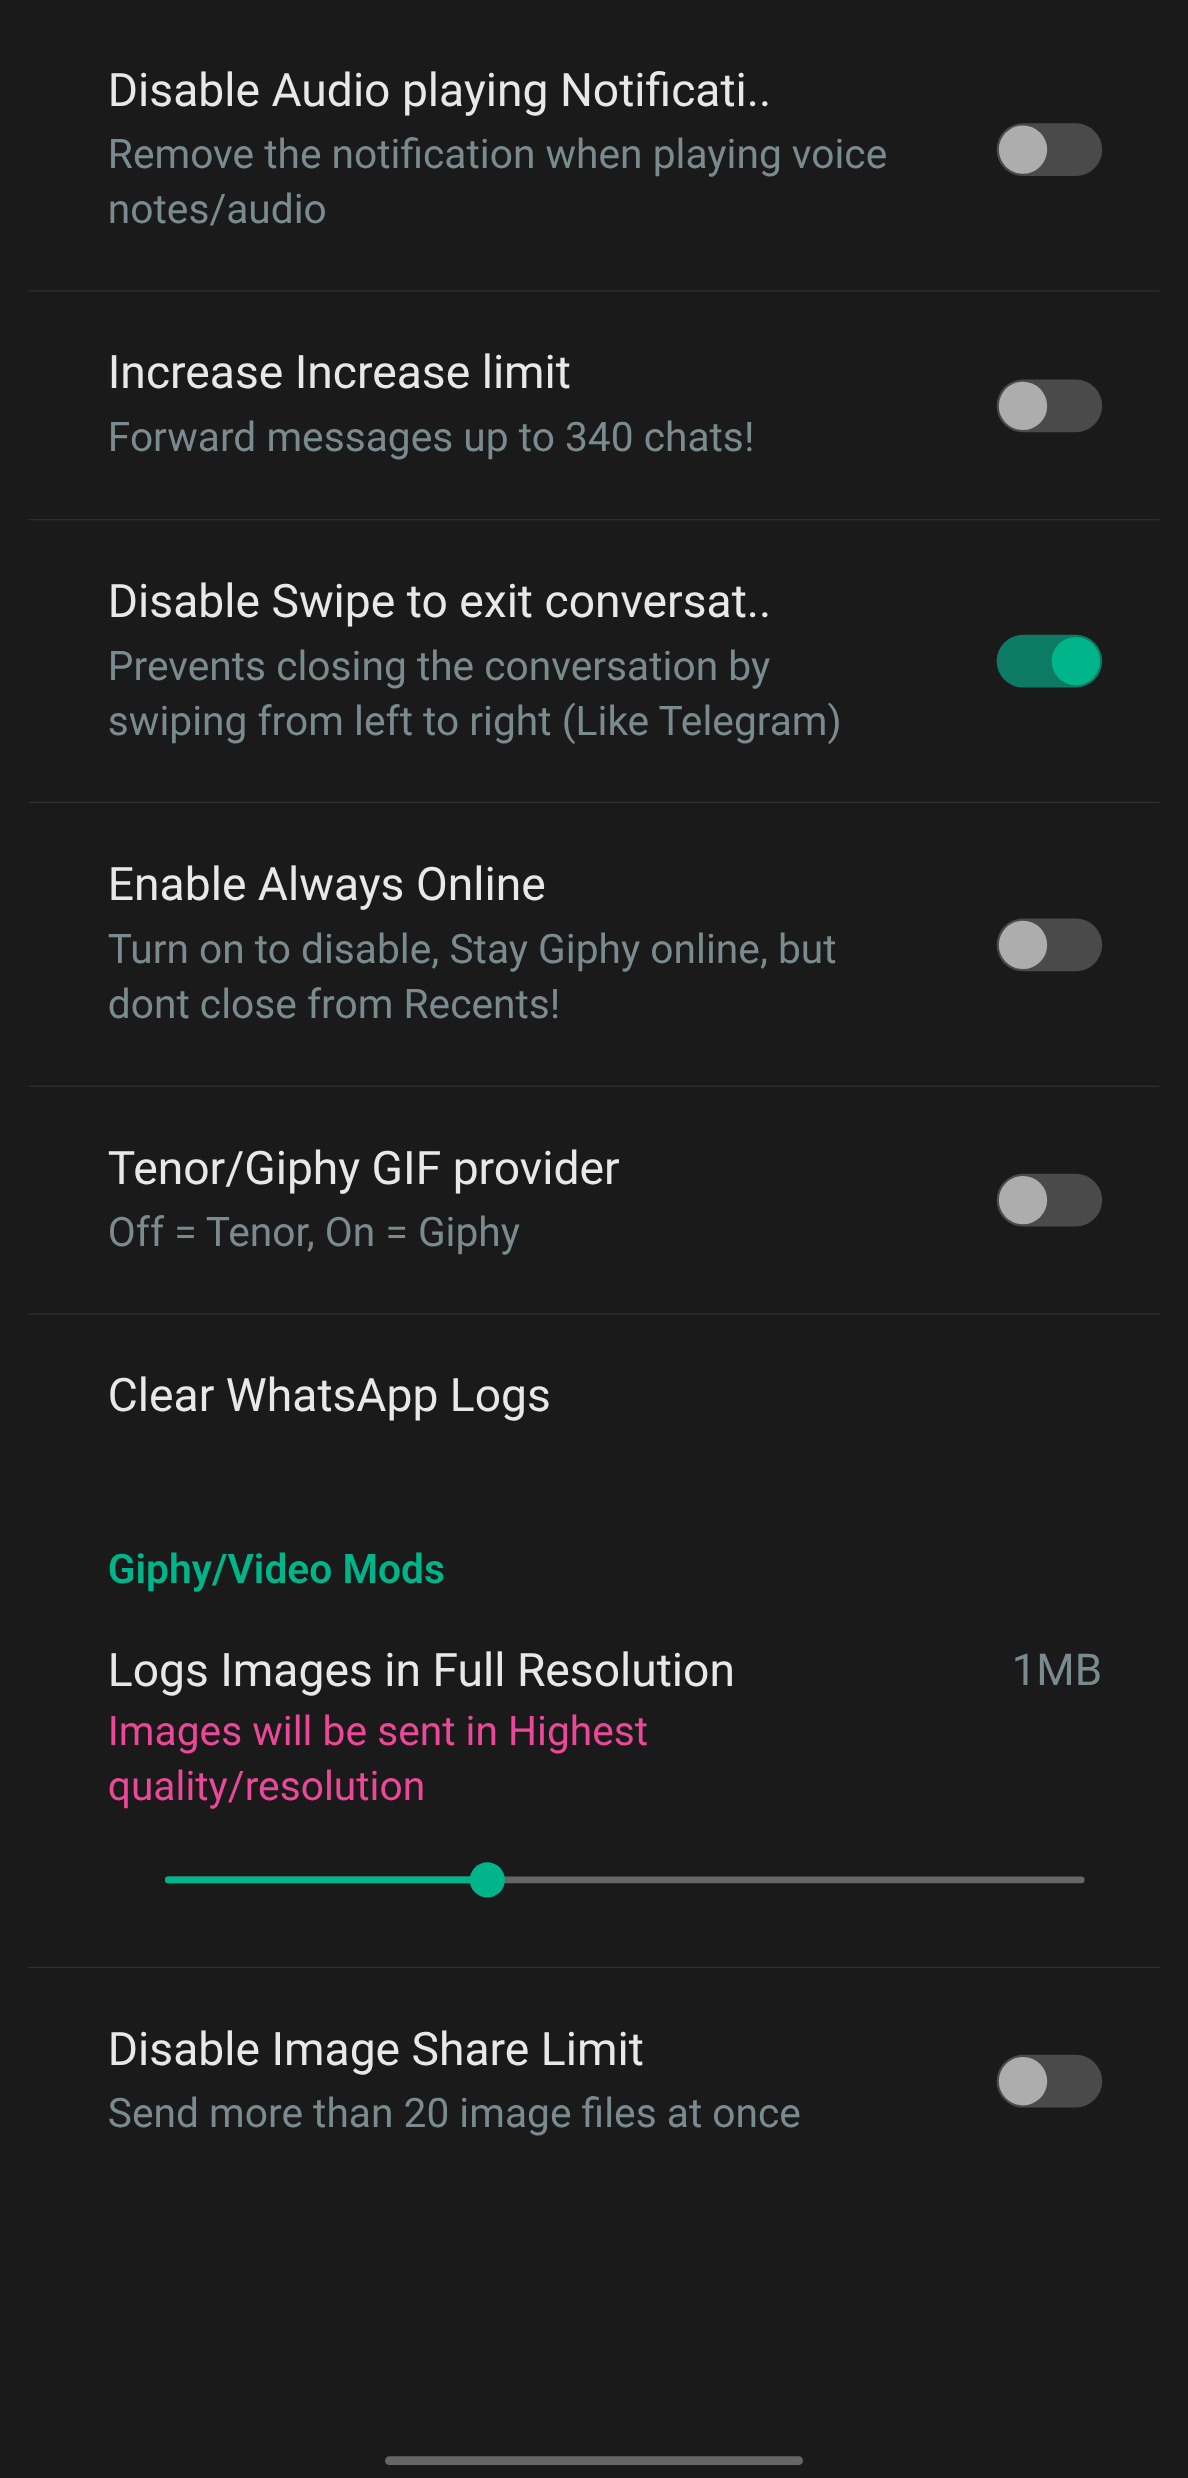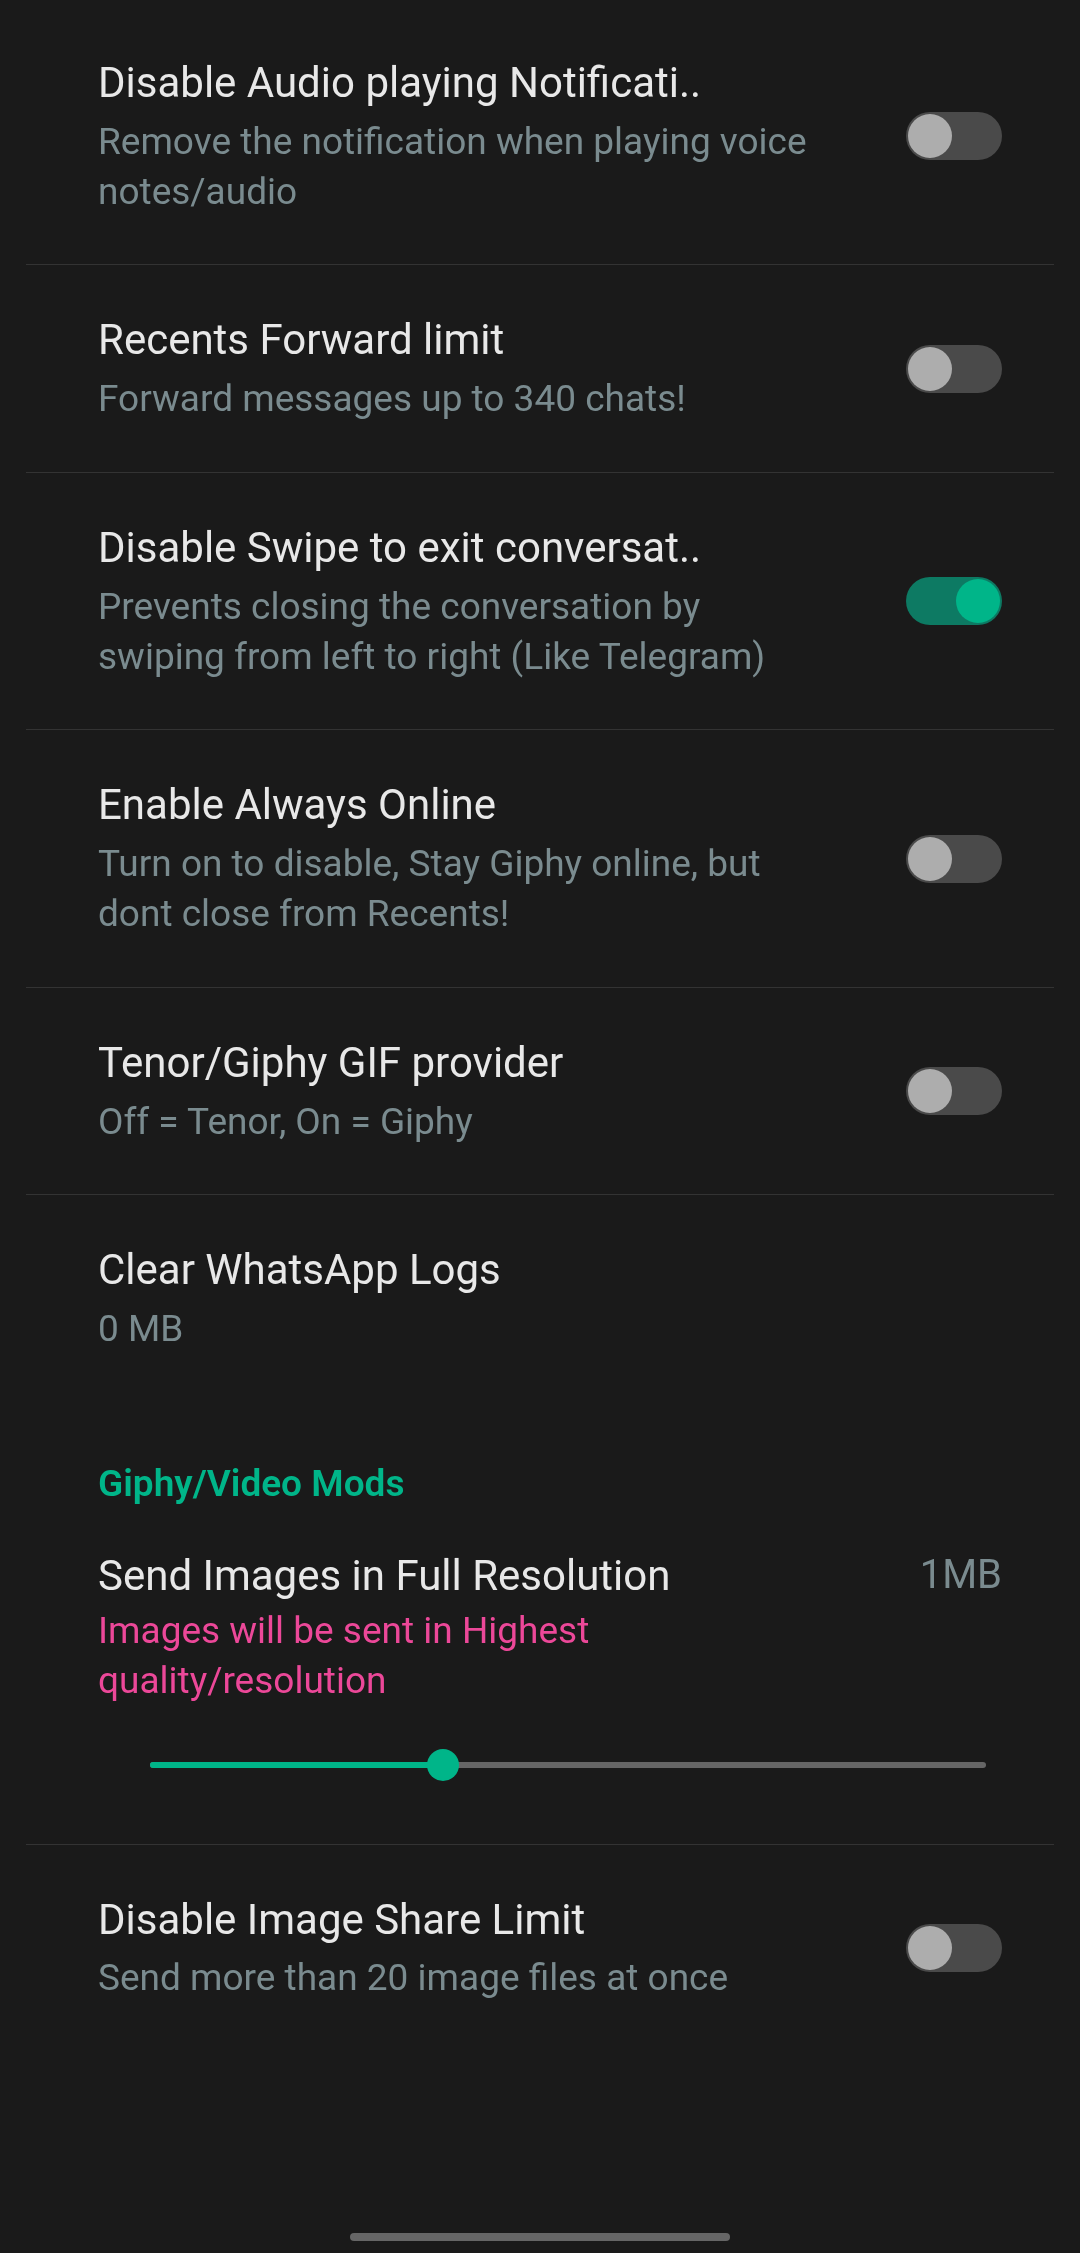--- a/index.html
+++ b/index.html
@@ -170,21 +170,21 @@
       <div class="setting-title">Disable Audio playing Notificati..</div>
       <div class="setting-subtitle">Remove the notification when playing voice notes/audio</div>
     </div>
     <div class="toggle">
       <div class="toggle-thumb"></div>
     </div>
   </div>
 
   <div class="setting-row">
     <div class="setting-text">
-      <div class="setting-title">Recents Forward limit</div>
+      <div class="setting-title">Increase Increase limit</div>
       <div class="setting-subtitle">Forward messages up to 340 chats!</div>
     </div>
     <div class="toggle">
       <div class="toggle-thumb"></div>
     </div>
   </div>
 
   <div class="setting-row">
     <div class="setting-text">
       <div class="setting-title">Disable Swipe to exit conversat..</div>
@@ -211,30 +211,29 @@
       <div class="setting-subtitle">Off = Tenor, On = Giphy</div>
     </div>
     <div class="toggle">
       <div class="toggle-thumb"></div>
     </div>
   </div>
 
   <div class="setting-row no-border">
     <div class="setting-text">
       <div class="setting-title">Clear WhatsApp Logs</div>
-      <div class="setting-subtitle">0 MB</div>
     </div>
   </div>
 
   <div class="section-header">Giphy/Video Mods</div>
 
   <div class="slider-row">
     <div class="slider-header">
       <div class="slider-text">
-        <div class="slider-title">Send Images in Full Resolution</div>
+        <div class="slider-title">Logs Images in Full Resolution</div>
         <div class="slider-subtitle">Images will be sent in Highest quality/resolution</div>
       </div>
       <div class="slider-value">1MB</div>
     </div>
     <div class="slider-track">
       <div class="slider-fill"></div>
       <div class="slider-thumb"></div>
     </div>
   </div>
 

